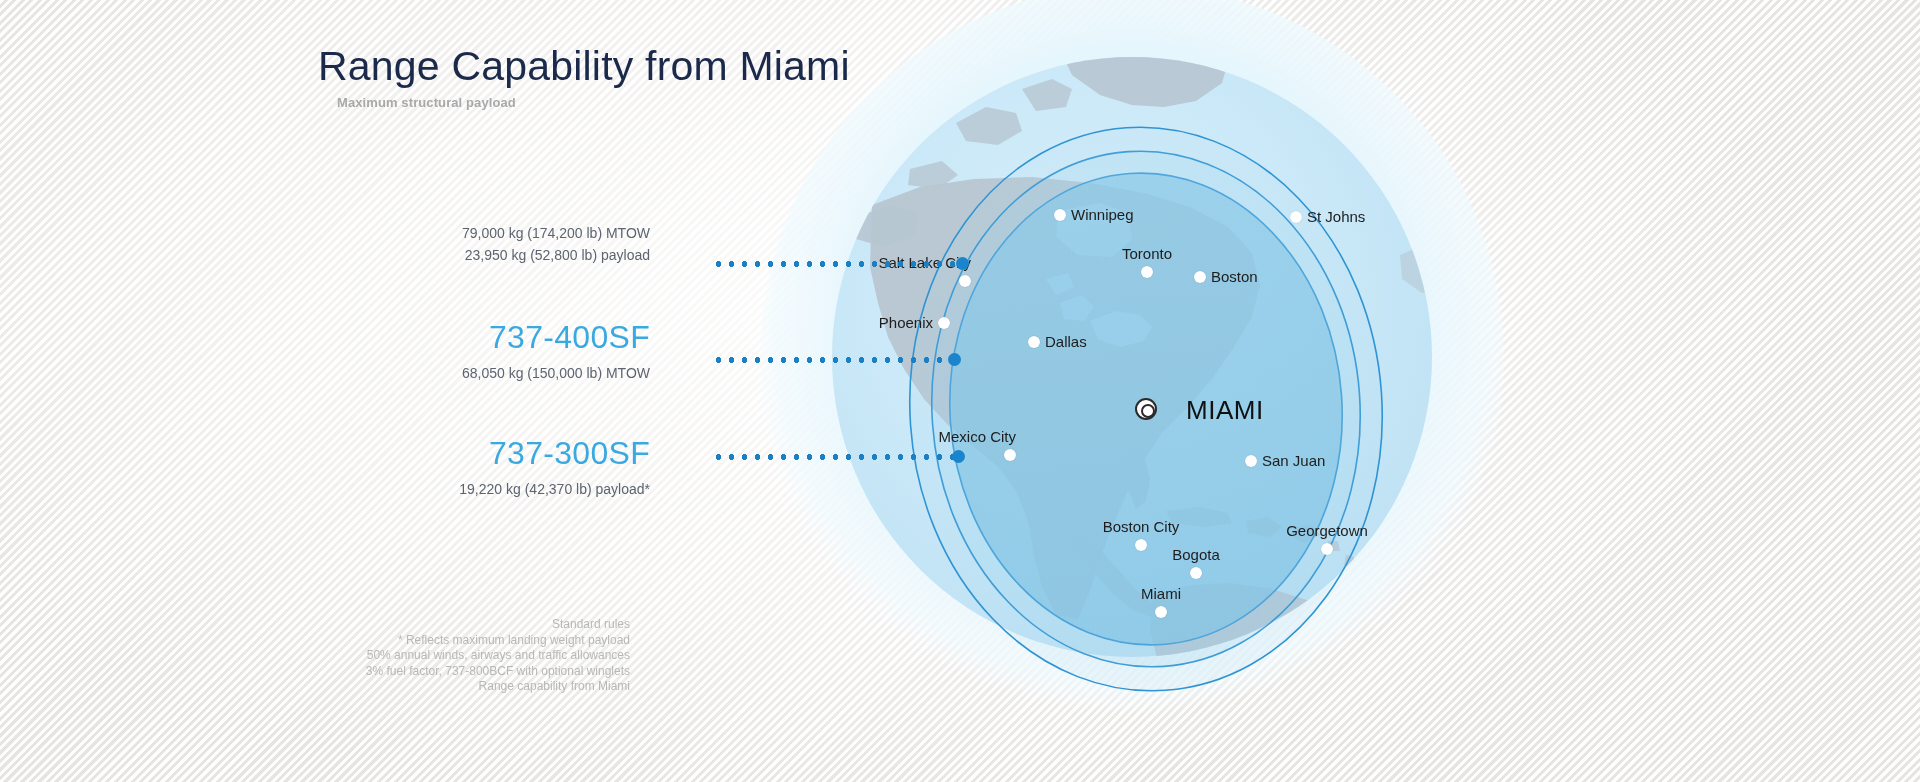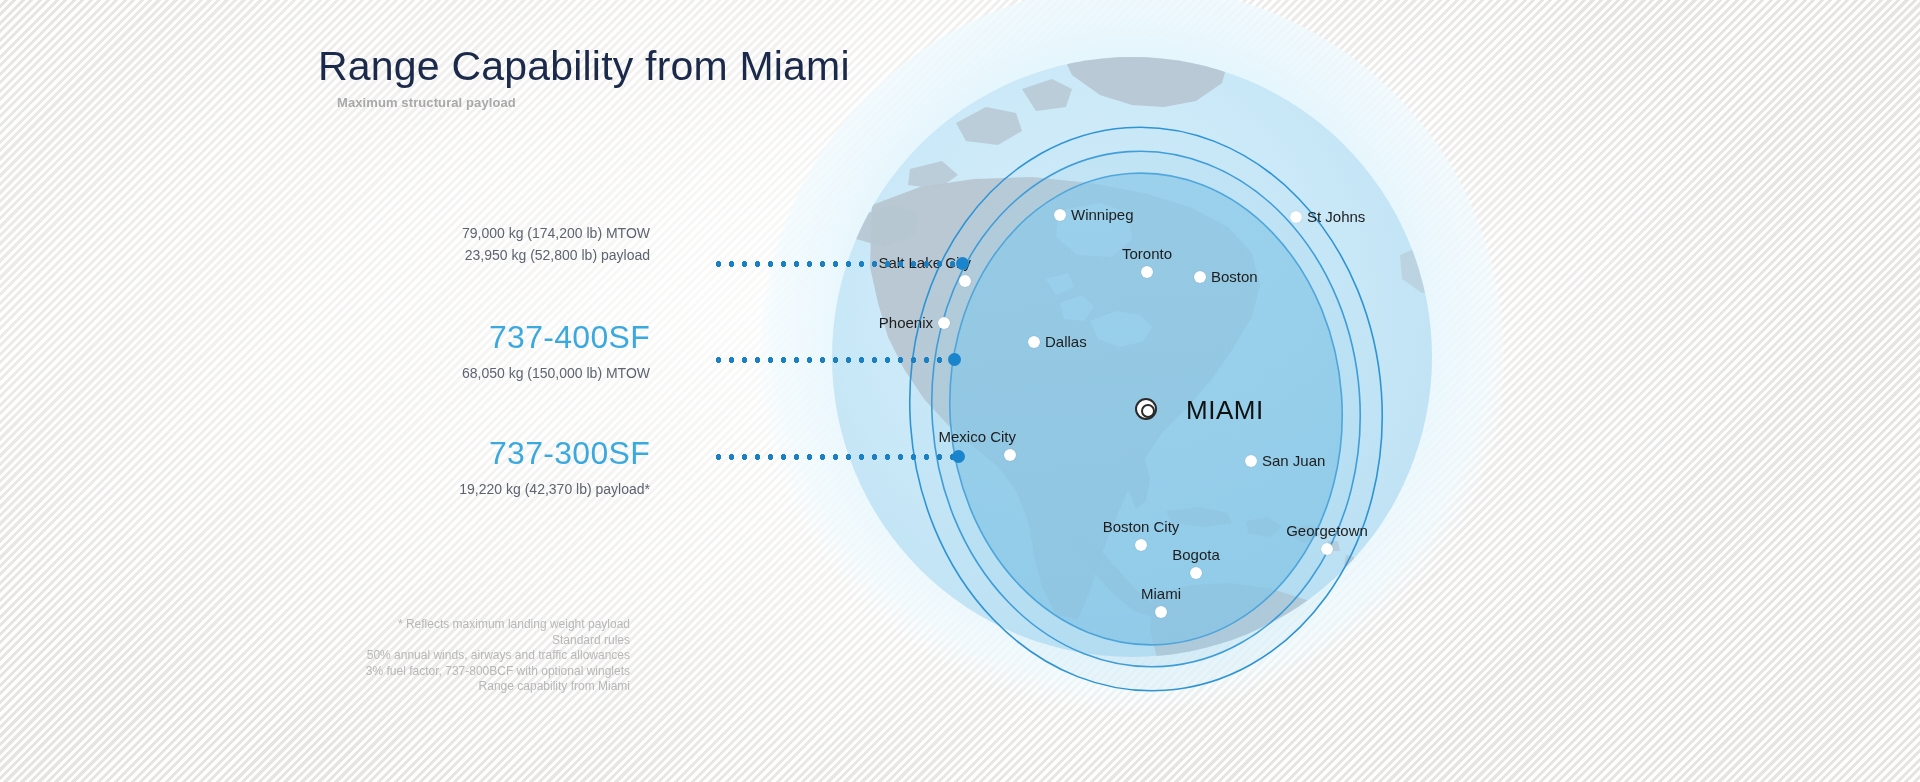--- a/index.html
+++ b/index.html
@@ -421,22 +421,22 @@
     </div>
 
     <div class="spec-block" id="spec-2">
       <div class="spec-model light">737-300SF</div>
       <div class="spec-lines">
         <div class="spec-line">19,220 kg (42,370 lb) payload*</div>
       </div>
     </div>
 
     <div id="footnotes">
+      <div class="footnote-line">Standard rules</div>
       <div class="footnote-line">* Reflects maximum landing weight payload</div>
-      <div class="footnote-line">Standard rules</div>
       <div class="footnote-line">50% annual winds, airways and traffic allowances</div>
       <div class="footnote-line">3% fuel factor, 737-800BCF with optional winglets</div>
       <div class="footnote-line">Range capability from Miami</div>
     </div>
   </div>
 
   <div id="vignette"></div>
 </div>
 
 </body></html>

